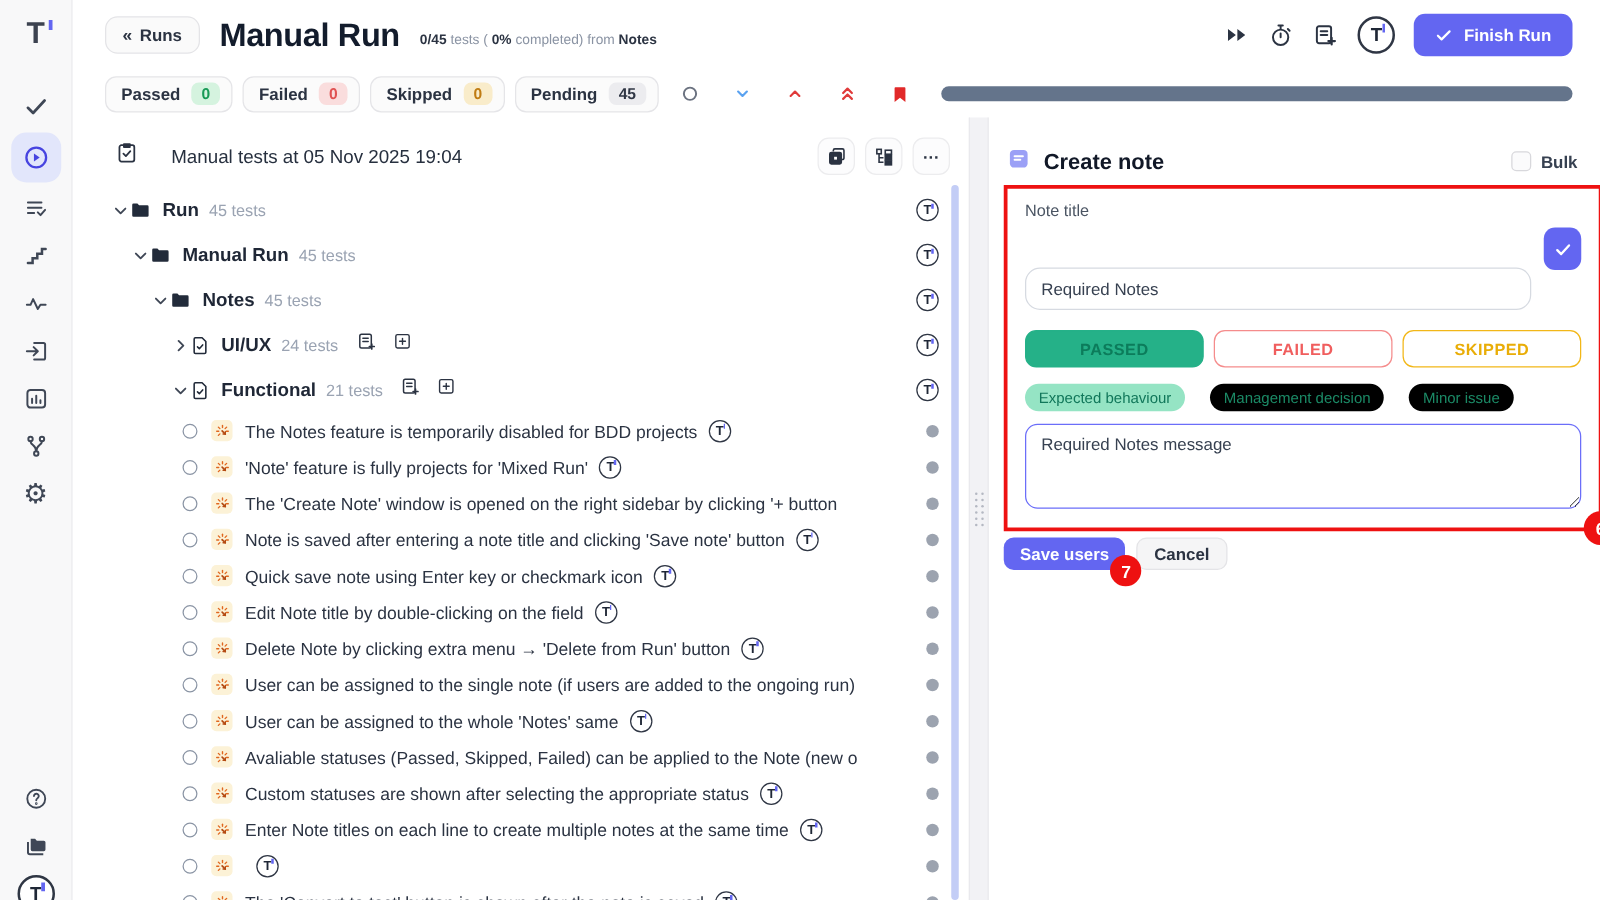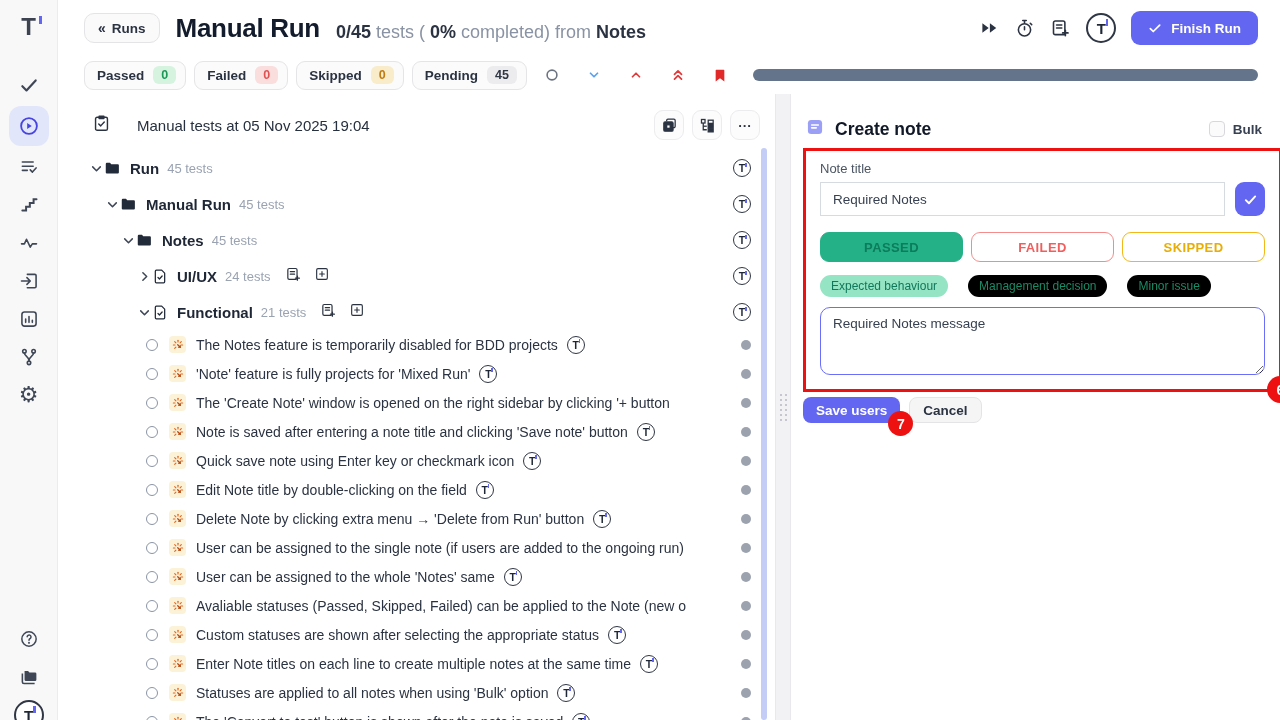--- a/index.html
+++ b/index.html
@@ -18,21 +18,21 @@
   .gear-glyph { font-size:22px; color:#3f4756; line-height:1; }
 
   
   .main-col { flex:1; display:flex; flex-direction:column; min-width:0; }
 
   .topbar { height:56px; display:flex; align-items:center; padding:0 22px 0 26px; gap:16px; }
   .back-btn { display:flex; align-items:center; gap:8px; background:#fafafa; border:1px solid #e4e4e7;
     border-radius:10px; height:30px; padding:0 13px; font-size:13.5px; font-weight:600; color:#2b3342; cursor:pointer;}
   .back-chev { font-size:14px; letter-spacing:-2px; color:#2b3342; }
   .page-title { font-size:26px; font-weight:700; color:#131c2c; letter-spacing:-.3px; white-space:nowrap; }
-  .subtitle { font-size:18px; color:#8a93a3; margin-top:8px; white-space:nowrap; }
+  .subtitle { font-size:11px; color:#8a93a3; margin-top:8px; white-space:nowrap; }
   .subtitle b { color:#2b3342; font-weight:700; }
   .top-actions { margin-left:auto; display:flex; align-items:center; gap:15px; }
   .icon-btn { background:none; border:none; cursor:pointer; display:flex; align-items:center; }
   .tlogo { display:inline-flex; align-items:center; justify-content:center; border:1.6px solid #2f3644;
     border-radius:50%; width:18px; height:18px; font-weight:800; font-size:10.5px; color:#1f2736; position:relative; flex:0 0 auto; background:#fff;}
   .tlogo i { position:absolute; top:2.5px; right:3.5px; width:1.5px; height:4px; background:#6366f1; }
   .tlogo.big { width:30px; height:30px; border-width:2.4px; font-size:15px; }
   .tlogo.big i { width:2.5px; height:7px; top:4px; right:6px; }
   .finish-btn { background:#6366f1; color:#fff; border:none; border-radius:9px; height:34px; padding:0 17px;
     font-size:13.5px; font-weight:600; display:flex; align-items:center; gap:9px; cursor:pointer; }
@@ -85,22 +85,22 @@
   .panel-head { display:flex; align-items:center; height:26px; margin-left:4px; }
   .panel-title { font-size:17.5px; font-weight:700; color:#111827; margin-left:10px; }
   .bulk-wrap { margin-left:auto; display:flex; align-items:center; gap:8px; margin-right:20px; cursor:pointer; }
   .bulk-box { width:16px; height:16px; border-radius:4px; border:1px solid #d8d8dc; background:#fbfbfc; }
   .bulk-label { font-size:13.5px; color:#374151; font-weight:600; }
 
   .red-box { position:relative; margin-top:6px; margin-left:2px; width:479px; border:3px solid #ee1111;
     padding:10px 14px; background:#fff; }
   .field-label { font-size:13px; color:#4b5563; }
   .input-row { display:flex; gap:10px; margin-top:6px; }
-  .note-input { flex:1; height:34px; border:1px solid #d6dae1; border-radius:0; padding:0 12px;
-    font-size:13.5px; color:#374151; font-family:"Liberation Sans", sans-serif; outline:none; }
+  .note-input { flex:1; height:34px; border:1px solid #d6dae1; border-radius:12px; padding:0 12px;
+    font-size:13.5px; color:#374151; font-family:"Liberation Sans", sans-serif; outline:none;margin-top:32px; }
   .check-btn { width:30px; height:34px; flex:0 0 30px; background:#6366f1; border:none; border-radius:9px;
     display:flex; align-items:center; justify-content:center; cursor:pointer; }
   .status-row { display:flex; gap:8px; margin-top:16px; }
   .status-btn { flex:1; height:30px; border-radius:9px; font-size:13px; font-weight:700; letter-spacing:.4px;
     display:flex; align-items:center; justify-content:center; cursor:pointer; background:#fff; border:1.6px solid transparent;
     font-family:"Liberation Sans", sans-serif; }
   .status-passed { background:#25b188; border-color:#25b188; color:#0c7c5b; }
   .status-failed { border-color:#f58c8c; color:#f05e5e; }
   .status-skipped { border-color:#f2b718; color:#e9ad07; }
   .tag-row { display:flex; gap:20px; margin-top:13px; }
@@ -674,21 +674,20 @@
                     <line x1="12.4" y1="3.6" x2="10.8" y2="5.2"></line>
                     <line x1="14.2" y1="8" x2="12" y2="8"></line>
                     <line x1="1.8" y1="8" x2="4" y2="8"></line>
                     <line x1="3.6" y1="3.6" x2="5.2" y2="5.2"></line>
                     <line x1="3.6" y1="12.4" x2="5.2" y2="10.8"></line>
                   </g>
                   <path d="M7.6 7.6l3.4 3.4" stroke="#b44a12" stroke-width="1.7" stroke-linecap="round"></path>
                   <path d="M11 8.6V11H8.6" fill="none" stroke="#b44a12" stroke-width="1.5" stroke-linecap="round" stroke-linejoin="round"></path>
                 </svg>
               </span>
-              <span class="test-title">Statuses are applied to all notes when using 'Bulk' option</span>
               <span class="tlogo">T<i></i></span>
               <span class="gray-dot"></span>
             </div>
             <div class="test-row">
               <span class="test-circle"></span>
               <span class="sparkle">
                 <svg width="12" height="12" viewBox="0 0 16 16">
                   <g stroke="#e0671f" stroke-width="1.5" stroke-linecap="round">
                     <line x1="8" y1="1.8" x2="8" y2="4"></line>
                     <line x1="12.4" y1="3.6" x2="10.8" y2="5.2"></line>

